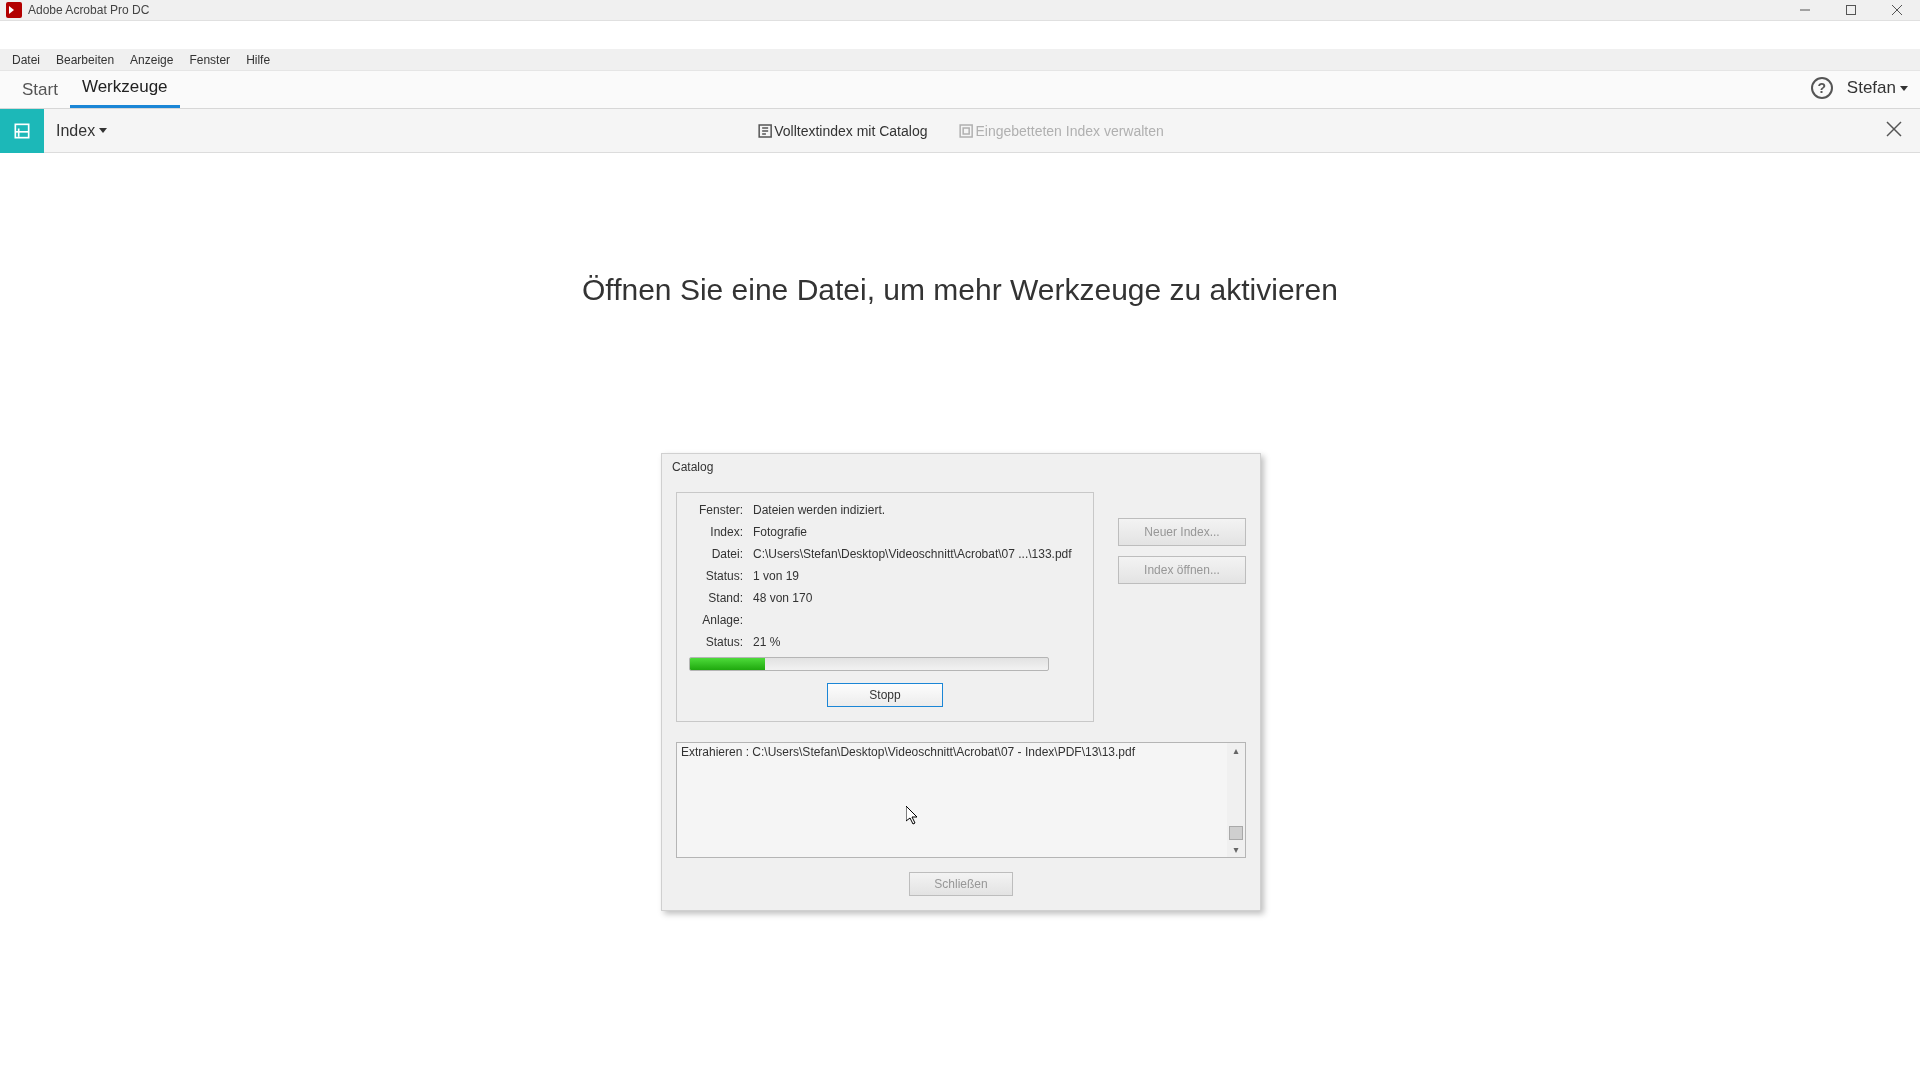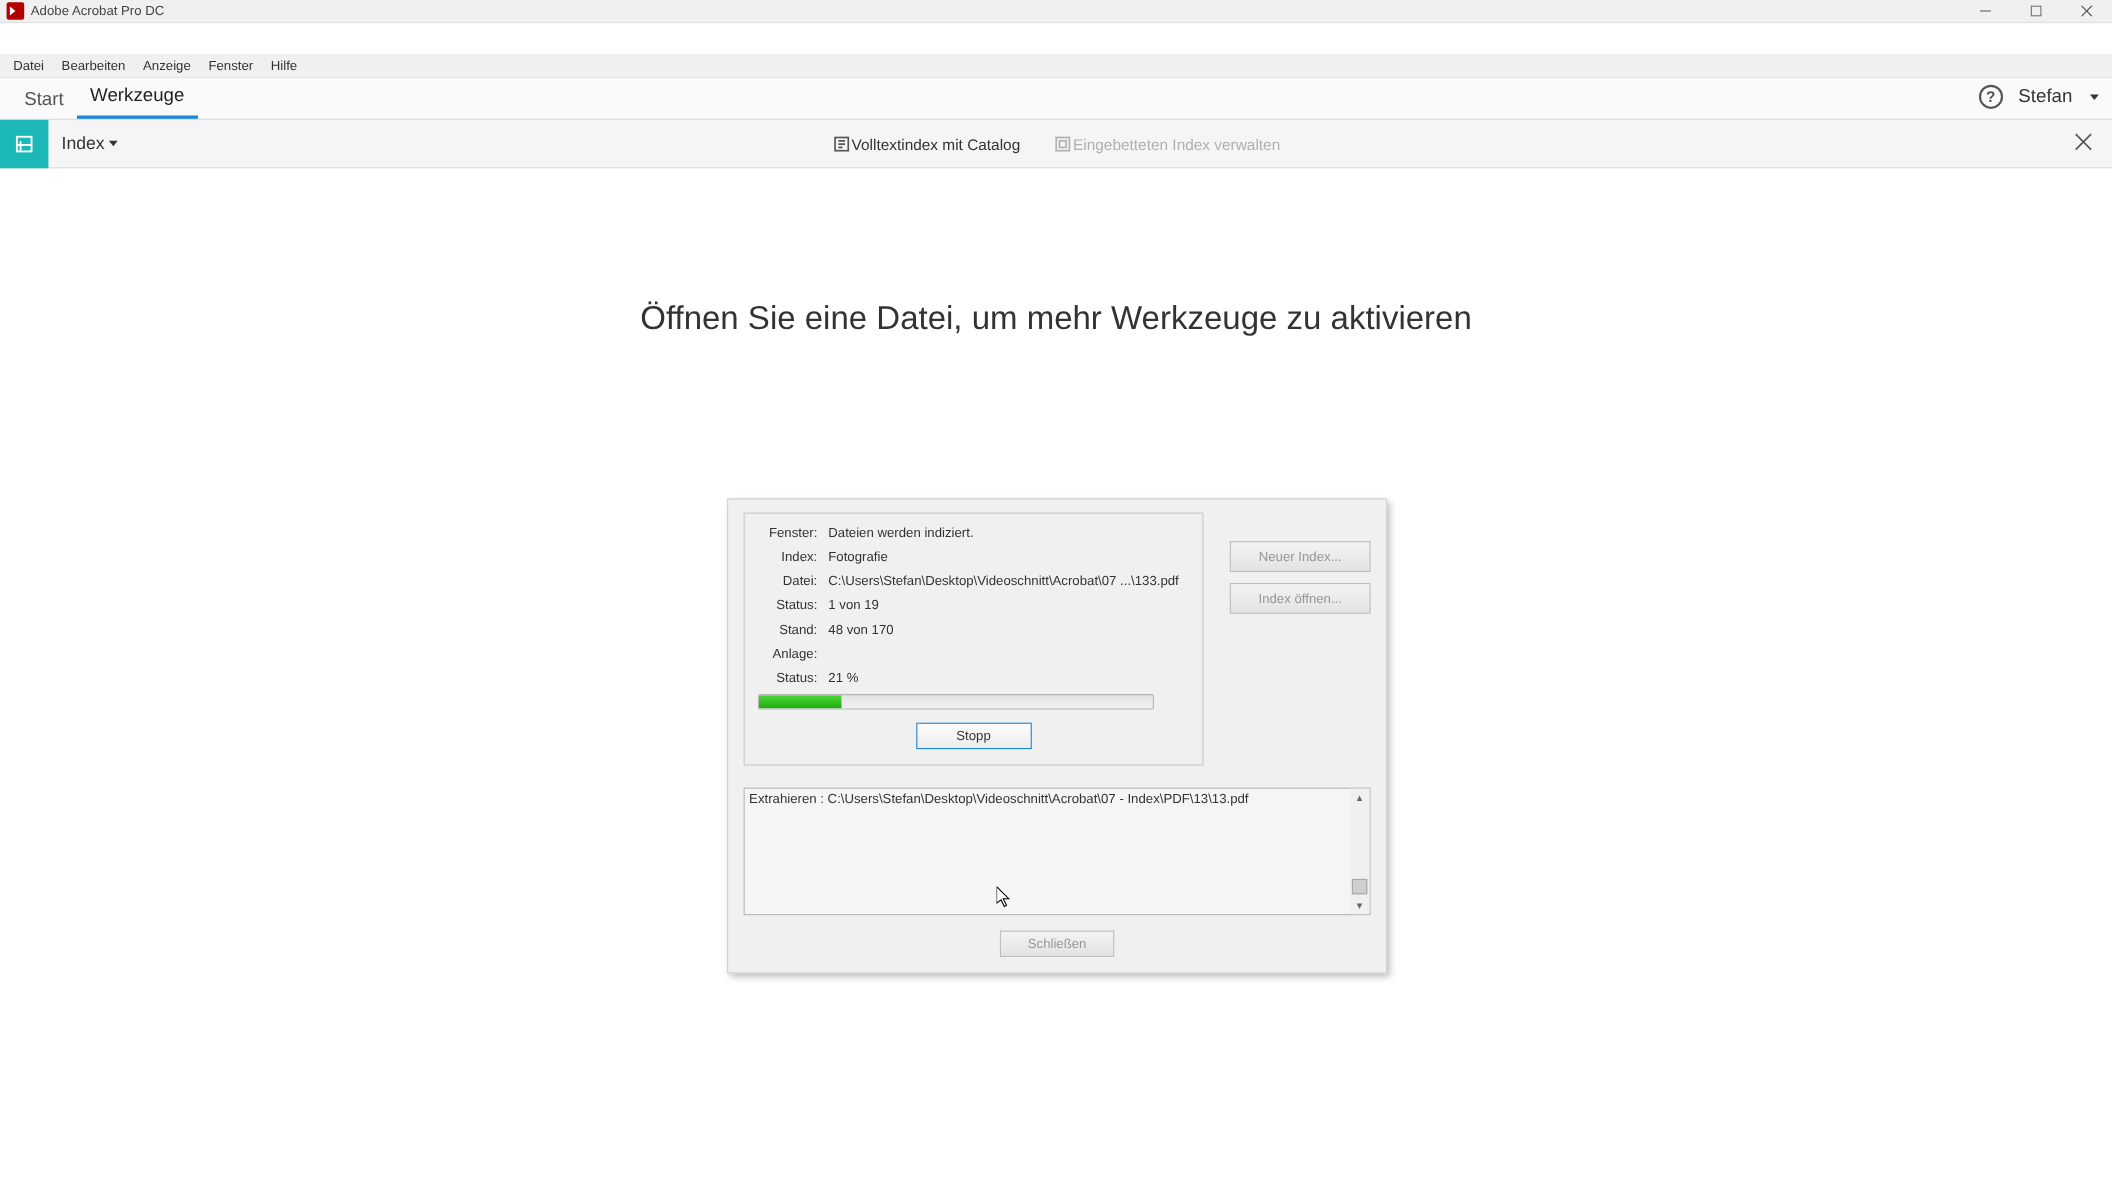--- a/index.html
+++ b/index.html
@@ -17,21 +17,21 @@
 
 .menubar { height: 22px; background: #f0f0f0; display: flex; align-items: center; padding: 0 4px; border-bottom: 1px solid #e5e5e5; margin-top: 28px; }
 .menubar .mitem { font-size: 12px; color: #333; padding: 2px 8px; }
 
 
 .tabbar { height: 38px; background: #fafafa; border-bottom: 1px solid #d7d7d7; display: flex; align-items: flex-end; padding-left: 10px; position: relative; }
 .tab { font-size: 17px; color: #555; padding: 6px 12px 8px; cursor: default; }
 .tab.active { color: #222; border-bottom: 3px solid #1b86d6; }
 .tab-right { position: absolute; right: 12px; top: 6px; display: flex; align-items: center; gap: 14px; }
 .help-icon { width: 22px; height: 22px; border: 2px solid #555; border-radius: 50%; display: flex; align-items: center; justify-content: center; font-size: 14px; color: #555; font-weight: 600; }
-.user-menu { font-size: 17px; color: #333; display: flex; align-items: center; gap: 16px; }
+.user-menu { font-size: 17px; color: #333; display: flex; align-items: center; gap: 4px; }
 .user-menu .caret { width: 0; height: 0; border-left: 4px solid transparent; border-right: 4px solid transparent; border-top: 5px solid #333; }
 
 
 .toolbar { height: 44px; background: #f5f5f5; border-bottom: 1px solid #dcdcdc; position: relative; display:flex; align-items:center; }
 .tool-left { display: flex; align-items: center; }
 .tool-icon-box { width: 44px; height: 44px; background: #1cb8b8; display: flex; align-items: center; justify-content: center; }
 .tool-icon-box svg { width: 20px; height: 20px; stroke: #fff; fill: none; }
 .tool-name { font-size: 16px; color: #333; margin-left: 12px; display: flex; align-items: center; gap: 4px; }
 .tool-name .caret { width: 0; height: 0; border-left: 4px solid transparent; border-right: 4px solid transparent; border-top: 5px solid #333; }
 .tool-center { position: absolute; left: 50%; transform: translateX(-50%); display: flex; gap: 30px; }
@@ -53,21 +53,21 @@
 .side-buttons { float: right; width: 128px; padding-top: 26px; }
 .side-btn { width: 128px; height: 28px; font-size: 12px; background: linear-gradient(#f3f3f3,#e3e3e3); border: 1px solid #bdbdbd; color: #979797; margin-bottom: 10px; display:flex; align-items:center; justify-content:center; }
 .clearfix::after { content: ""; display: table; clear: both; }
 
 .row { display: flex; font-size: 12px; color: #333; margin-bottom: 8px; }
 .row .lbl { width: 54px; text-align: right; margin-right: 10px; color: #333; }
 .row .val { flex: 1; }
 
 .progress-track { height: 14px; width: 360px; border: 1px solid #b5b5b5; background: linear-gradient(#e2e2e2,#f2f2f2); border-radius: 2px; overflow: hidden; margin-top: 2px; }
 .progress-fill { height: 100%; width: 21%; background: linear-gradient(#4ddb3a,#1fa80e); }
-.stop-btn { display: block; margin: 12px auto 0; width: 105px; height: 24px; background: linear-gradient(#fdfdfd,#ececec); border: 1px solid #1b86d6; font-size: 12px; color: #333; }
+.stop-btn { display: block; margin: 12px auto 0; width: 116px; height: 24px; background: linear-gradient(#fdfdfd,#ececec); border: 1px solid #1b86d6; font-size: 12px; color: #333; }
 
 .log-area { clear: both; margin-top: 20px; }
 .log-box { position: relative; border: 1px solid #b5b5b5; background: #f5f5f5; height: 116px; font-size: 12px; color: #333; padding: 2px 20px 2px 4px; }
 .log-scroll { position: absolute; right: 0; top: 0; bottom: 0; width: 18px; background: #f0f0f0; display:flex; flex-direction:column; justify-content:space-between; align-items:center; }
 .log-scroll .arrow { font-size: 10px; color: #666; padding: 2px; }
 .log-scroll .thumb { width: 14px; height: 14px; background: #cfcfcf; border: 1px solid #a9a9a9; margin-bottom: 2px; }
 
 .close-btn { display: block; margin: 14px auto 0; width: 104px; height: 24px; background: linear-gradient(#f3f3f3,#e3e3e3); border: 1px solid #bdbdbd; font-size: 12px; color: #979797; }
 
 
@@ -157,20 +157,21 @@
         <line x1="1" y1="1" x2="15" y2="15"></line>
         <line x1="15" y1="1" x2="1" y2="15"></line>
       </svg>
   </div>
 </div>
 
 <div class="main">
   <div class="headline">Öffnen Sie eine Datei, um mehr Werkzeuge zu aktivieren</div>
 
   <div class="dialog">
+    <div class="dialog-title">Catalog</div>
     <div class="dialog-body">
       <div class="clearfix">
         <div class="status-panel">
           <div class="row">
               <div class="lbl">Fenster:</div>
               <div class="val">Dateien werden indiziert.</div>
             </div>
           <div class="row">
               <div class="lbl">Index:</div>
               <div class="val">Fotografie</div>

